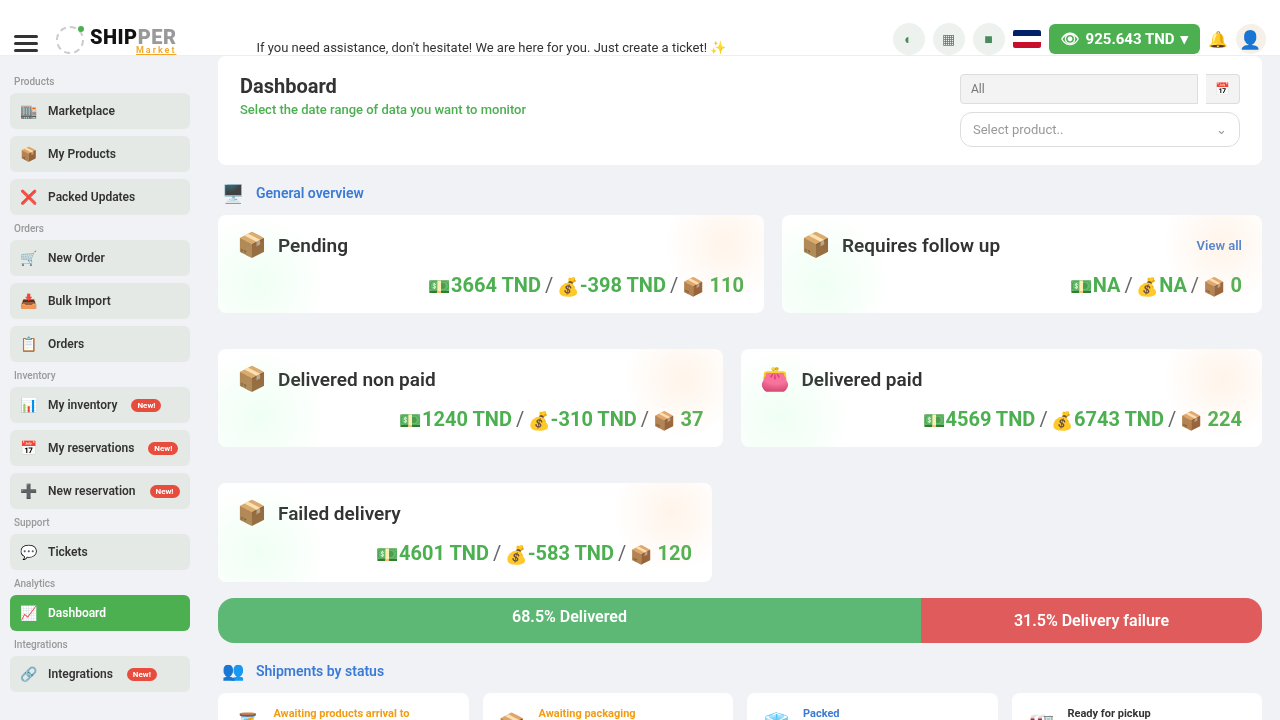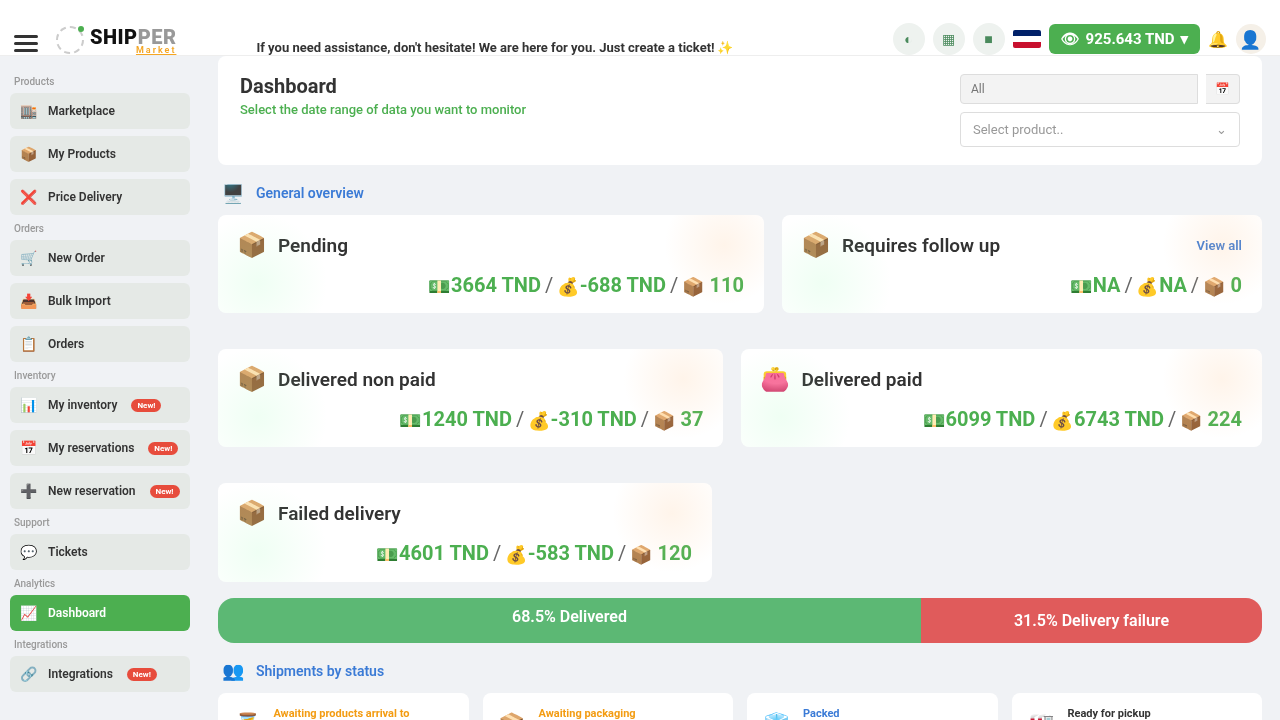--- a/index.html
+++ b/index.html
@@ -9,21 +9,21 @@
 
 .header { height: 56px; background: #fff; display: flex; align-items: flex-end; padding: 0 14px; border-bottom: 1px solid #eee; }
 .menu-btn { width: 24px; height: 24px; display: flex; flex-direction: column; justify-content: center; gap: 4px; cursor: pointer; margin-right: 18px; }
 .menu-btn span { height: 3px; background: #333; border-radius: 2px; }
 .logo { display: flex; align-items: center; font-weight: 900; font-size: 20px; letter-spacing: 0.5px; }
 .logo .circ { width: 28px; height: 28px; border: 2px dashed #ccc; border-radius: 50%; margin-right: 6px; position: relative; }
 .logo .circ::after { content: ''; position: absolute; right: -2px; top: -2px; width: 6px; height: 6px; background: #4CAF50; border-radius: 50%; }
 .logo .b1 { color: #111; }
 .logo .b2 { color: #999; }
 .logo-sub { font-size: 9px; color: #f5a623; font-weight: 600; display: block; text-align: right; margin-top: -4px; letter-spacing: 2px; text-decoration: underline; }
-.help-text { margin-left: 80px; font-size: 13px; color: #333; font-weight: 700; }
+.help-text { margin-left: 80px; font-size: 13px; color: #333; font-weight: 400; }
 .header-right { margin-left: auto; display: flex; align-items: center; gap: 8px; }
 .icon-btn { width: 32px; height: 32px; border-radius: 50%; background: #eef2ef; display: flex; align-items: center; justify-content: center; font-size: 14px; cursor: pointer; color: #4a8a5c; }
 .flag { width: 28px; height: 18px; background: linear-gradient(#012169 33%, #fff 33% 66%, #c8102e 66%); border-radius: 2px; position: relative; overflow: hidden; }
 .balance { background: #4CAF50; color: #fff; padding: 6px 12px; border-radius: 6px; font-weight: 700; font-size: 15px; display: flex; align-items: center; gap: 6px; cursor: pointer; }
 .bell, .user-avatar { font-size: 16px; color: #777; cursor: pointer; }
 .user-avatar { width: 30px; height: 30px; border-radius: 50%; background: #f5f0e8; display: flex; align-items: center; justify-content: center; font-size: 18px; }
 
 .body { display: flex; flex: 1; overflow: hidden; }
 .sidebar { width: 200px; padding: 12px 10px; overflow-y: auto; }
 .sb-group { font-size: 10px; color: #999; font-weight: 500; margin: 8px 4px 6px; }
@@ -34,21 +34,21 @@
 
 .main { flex: 1; padding: 0 18px 18px; overflow-y: auto; }
 .dash-header { background: #fff; border-radius: 8px; padding: 18px 22px; display: flex; justify-content: space-between; align-items: flex-start; }
 .dash-title { font-size: 20px; font-weight: 700; color: #333; margin-bottom: 4px; }
 .dash-sub { font-size: 13px; color: #4CAF50; font-weight: 500; }
 .filters { display: flex; flex-direction: column; gap: 8px; width: 280px; }
 .filter-row { display: flex; gap: 8px; }
 .input { flex: 1; border: 1px solid #ddd; border-radius: 4px; padding: 7px 10px; font-size: 12px; color: #999; background: #f3f3f3; }
 .cal-btn { width: 34px; border: 1px solid #ddd; border-left: none; border-radius: 0 4px 4px 0; background: #f3f3f3; display: flex; align-items: center; justify-content: center; font-size: 12px; color: #666; cursor: pointer; }
 .filter-row .input:first-child { border-radius: 4px 0 0 4px; }
-.selectp { border: 1px solid #ddd; border-radius: 4px; padding: 9px 12px; font-size: 13px; color: #999; background: #fff; display: flex; justify-content: space-between; align-items: center; cursor: pointer; }
+.selectp { border: 1px solid #ddd; border-radius: 12px; padding: 9px 12px; font-size: 13px; color: #999; background: #fff; display: flex; justify-content: space-between; align-items: center; cursor: pointer; }
 
 .section-h { display: flex; align-items: center; gap: 10px; margin: 16px 4px 10px; }
 .section-icon { width: 24px; height: 24px; display: flex; align-items: center; justify-content: center; font-size: 18px; }
 .section-title { font-size: 14px; font-weight: 600; color: #3b7bd6; }
 
 .cards { display: flex; gap: 18px; flex-wrap: wrap; }
 .card { background: #fff; border-radius: 8px; padding: 16px 20px; flex: 1; min-width: 480px; position: relative; overflow: hidden; }
 .card-half { min-width: 480px; }
 .card-h { display: flex; align-items: center; justify-content: space-between; margin-bottom: 14px; }
 .card-tl { display: flex; align-items: center; gap: 12px; }
@@ -113,21 +113,21 @@
         <div class="sb-item">
           <span class="sb-icon">🏬</span>
           <span>Marketplace</span>
         </div>
         <div class="sb-item">
           <span class="sb-icon">📦</span>
           <span>My Products</span>
         </div>
         <div class="sb-item">
           <span class="sb-icon">❌</span>
-          <span>Price Delivery</span>
+          <span>Packed Updates</span>
         </div>
         <div class="sb-group">Orders</div>
         <div class="sb-item">
           <span class="sb-icon">🛒</span>
           <span>New Order</span>
         </div>
         <div class="sb-item">
           <span class="sb-icon">📥</span>
           <span>Bulk Import</span>
         </div>
@@ -195,21 +195,21 @@
       <div class="cards" id="overview-cards">
           <div class="card card-half" style="flex-basis: auto;">
             <div class="blob1"></div>
             <div class="blob2"></div>
             <div class="card-h">
               <div class="card-tl">
                 <span class="card-icon">📦</span>
                 <span class="card-title">Pending</span>
               </div>
             </div>
-            <div class="card-stats"><span class="emoji">💵</span><span class="stat-green">3664 TND</span><span class="slash">/</span><span class="emoji">💰</span><span class="stat-green">-688 TND</span><span class="slash">/</span><span class="emoji">📦</span><span class="stat-green"> 110</span></div>
+            <div class="card-stats"><span class="emoji">💵</span><span class="stat-green">3664 TND</span><span class="slash">/</span><span class="emoji">💰</span><span class="stat-green">-398 TND</span><span class="slash">/</span><span class="emoji">📦</span><span class="stat-green"> 110</span></div>
           </div>
           <div class="card card-half" style="flex-basis: auto;">
             <div class="blob1"></div>
             <div class="blob2"></div>
             <div class="card-h">
               <div class="card-tl">
                 <span class="card-icon">📦</span>
                 <span class="card-title">Requires follow up</span>
               </div>
               <span class="view-all">View all</span>
@@ -230,21 +230,21 @@
           </div>
           <div class="card card-half" style="flex-basis: auto;">
             <div class="blob1"></div>
             <div class="blob2"></div>
             <div class="card-h">
               <div class="card-tl">
                 <span class="card-icon">👛</span>
                 <span class="card-title">Delivered paid</span>
               </div>
             </div>
-            <div class="card-stats"><span class="emoji">💵</span><span class="stat-green">6099 TND</span><span class="slash">/</span><span class="emoji">💰</span><span class="stat-green">6743 TND</span><span class="slash">/</span><span class="emoji">📦</span><span class="stat-green"> 224</span></div>
+            <div class="card-stats"><span class="emoji">💵</span><span class="stat-green">4569 TND</span><span class="slash">/</span><span class="emoji">💰</span><span class="stat-green">6743 TND</span><span class="slash">/</span><span class="emoji">📦</span><span class="stat-green"> 224</span></div>
           </div>
           <div style="flex-basis: 100%; height: 0px;"></div>
           <div class="card card-half" style="flex-basis: 480px; max-width: 494px;">
             <div class="blob1"></div>
             <div class="blob2"></div>
             <div class="card-h">
               <div class="card-tl">
                 <span class="card-icon">📦</span>
                 <span class="card-title">Failed delivery</span>
               </div>

